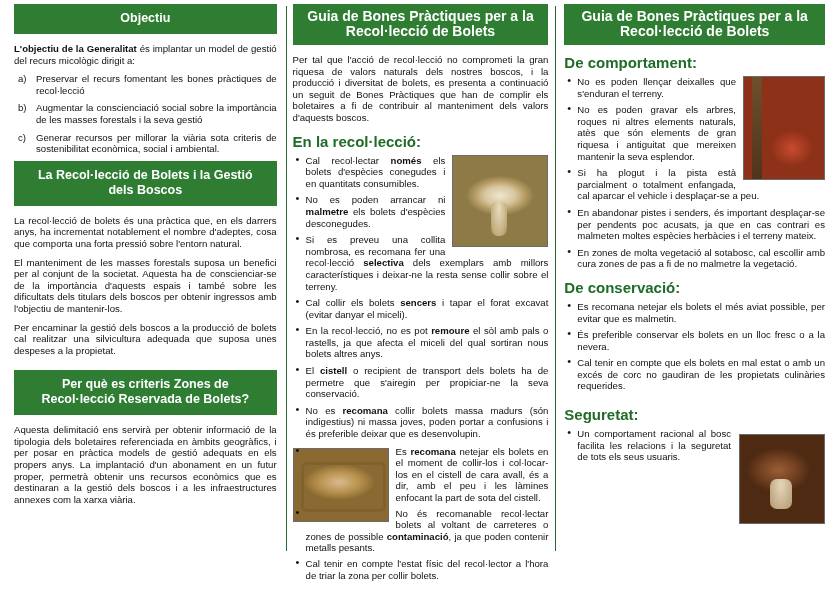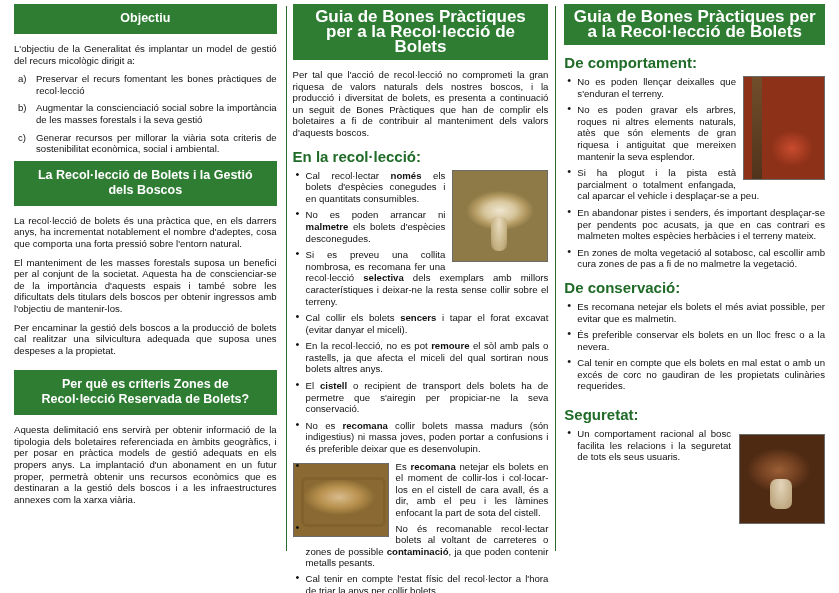--- a/index.html
+++ b/index.html
@@ -41,38 +41,38 @@
   .band {
     background: #2e7d33;
     color: #ffffff;
     text-align: center;
     font-weight: bold;
     font-size: 12.5px;
     line-height: 15px;
     padding: 5px 8px 6px 8px;
     margin-bottom: 9px;
   }
-  .band.small { font-size: 17px; }
+  .band.small { font-size: 14px; }
   .band.tall { padding: 7px 10px 8px 10px; }
 
   .hdr-green {
     color: #1f6b27;
     font-weight: bold;
     font-size: 15px;
     margin: 9px 0 5px 0;
   }
 
   p {
     margin: 0 0 7px 0;
     font-size: 9.6px;
     line-height: 11.6px;
     text-align: justify;
     hyphens: auto;
   }
-  .intro-strong { font-weight: normal; }
+  .intro-strong { font-weight: bold; }
 
   ol.alpha {
     margin: 2px 0 6px 0;
     padding-left: 20px;
     list-style: none;
   }
   ol.alpha li {
     position: relative;
     font-size: 9.6px;
     line-height: 11.6px;
@@ -274,21 +274,21 @@
       <li><span>No es </span><b class="kw">recomana</b><span> collir bolets massa madurs (són indigestius) ni massa joves, poden portar a confusions i és preferible deixar que es desenvolupin.</span></li>
     </ul>
 
     <div class="img-box img-basket-left">
       <div class="ph ph-basket"></div>
     </div>
 
     <ul class="bul tight">
       <li><span>Es </span><b class="kw">recomana</b><span> netejar els bolets en el moment de collir-los i col·locar-los en el cistell de cara avall, és a dir, amb el peu i les làmines enfocant la part de sota del cistell.</span></li>
       <li><span>No és recomanable recol·lectar bolets al voltant de carreteres o zones de possible </span><b class="kw">contaminació</b><span>, ja que poden contenir metalls pesants.</span></li>
-      <li><span>Cal tenir en compte l'estat físic del recol·lector a l'hora de triar la anys per collir bolets.</span><b class="kw"></b><span></span></li>
+      <li><span>Cal tenir en compte l'estat físic del recol·lector a l'hora de triar la zona per collir bolets.</span><b class="kw"></b><span></span></li>
     </ul>
 
     <div class="rule-v" style="right:0"></div>
   </div>
 
   <div class="col col-3">
 
     <div class="band small">Guia de Bones Pràctiques per a la Recol·lecció de Bolets</div>
 
     <div class="hdr-green">De comportament:</div>

